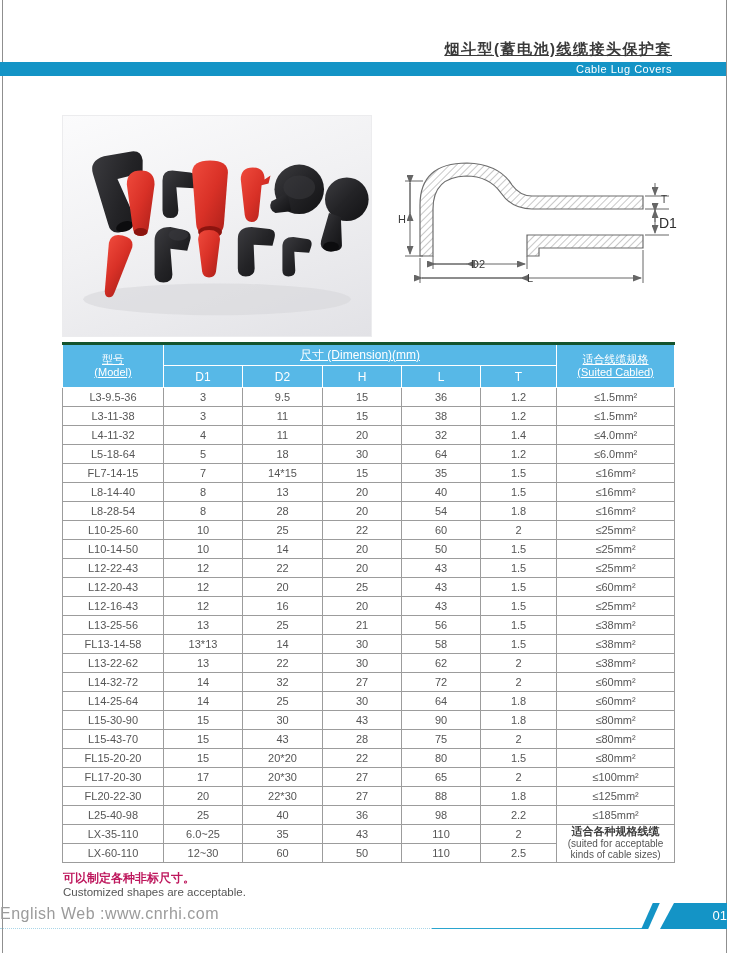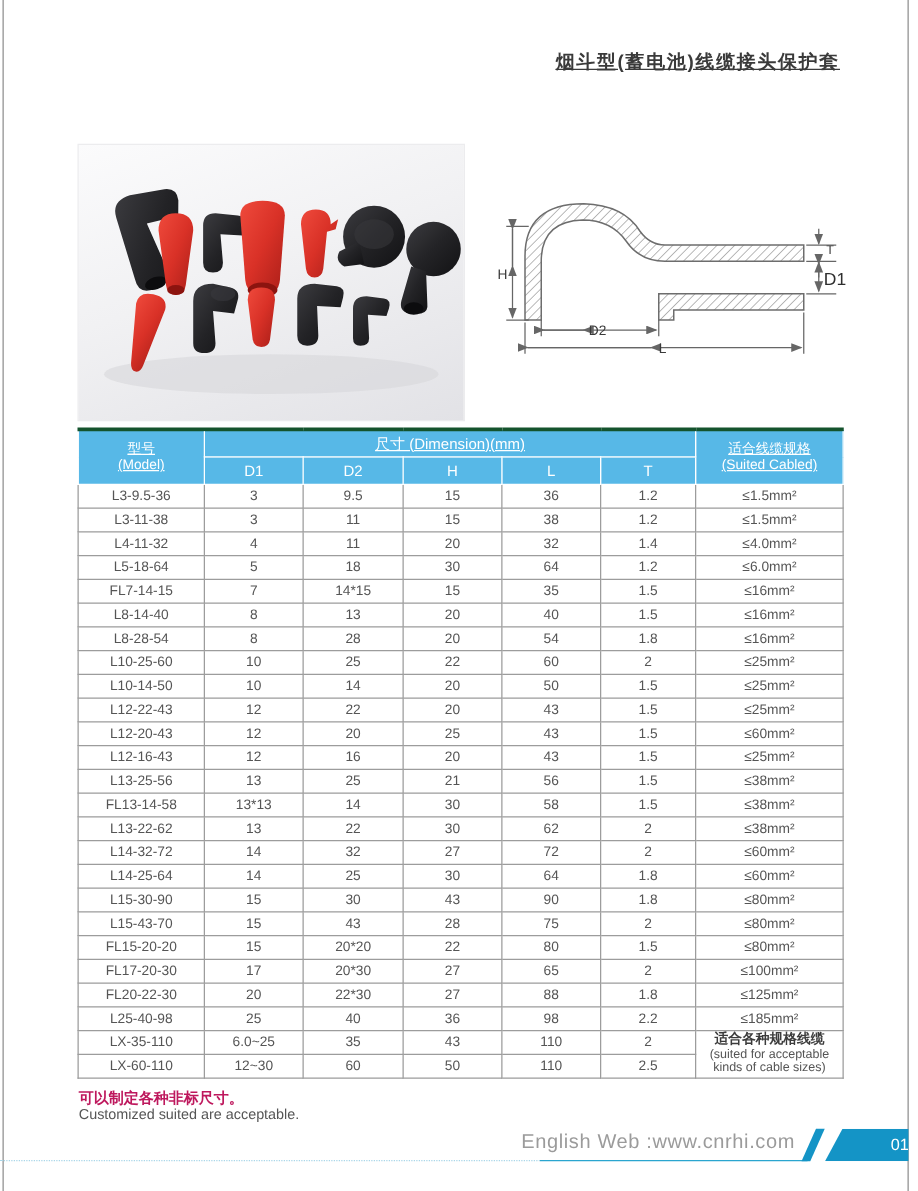--- a/index.html
+++ b/index.html
@@ -61,21 +61,21 @@
 
   
   .notes { position:absolute; left:63px; top:871px; }
   .note-cn { font-size:12px; color:#be185d; font-weight:bold; line-height:14px; }
   .note-en { font-size:11.5px; color:#555; line-height:14px; }
 
   
   .foot-dotted { position:absolute; left:0; top:928px; width:432px; border-top:1px dotted #a9d6e8; }
   .foot-solid  { position:absolute; left:432px; top:928px; width:214px; height:1px; background:#2aa5cf; }
   .foot-web {
-    position:absolute; top:905px; left:0; width:636px; text-align:right;
+    position:absolute; top:905px; left:0; width:636px; 
     font-size:16px; color:#9b9b9b; letter-spacing:0.5px;
   }
   .foot-slash {
     position:absolute; left:647px; top:903px; width:7px; height:26px;
     background:#1494c6; transform:skewX(-24deg);
   }
   .foot-banner {
     position:absolute; left:660px; top:903px; width:67px; height:26px;
     background:#1494c6; clip-path:polygon(14px 0, 100% 0, 100% 100%, 0 100%);
     color:#fff; font-size:13px; text-align:right; line-height:26px;
@@ -83,20 +83,23 @@
 </style>
 </head>
 <body>
 
 <div class="page">
 
   <div class="margin-line left"></div>
   <div class="margin-line right"></div>
 
   <div class="title-cn">烟斗型(蓄电池)线缆接头保护套</div>
+  <div class="cyan-bar">
+    <span class="bar-text">Cable Lug Covers</span>
+  </div>
 
   <div class="photo">
     <svg viewBox="0 0 310 222">
       <defs>
         <linearGradient id="blk" x1="0" y1="0" x2="1" y2="1">
           <stop offset="0" stop-color="#3c3c40"></stop>
             <stop offset="0.5" stop-color="#232326"></stop>
             <stop offset="1" stop-color="#121214"></stop>
         </linearGradient>
         <linearGradient id="red" x1="0" y1="0" x2="1" y2="1">
@@ -457,21 +460,21 @@
           <td>60</td>
           <td>50</td>
           <td>110</td>
           <td>2.5</td>
         </tr>
       </tbody>
   </table>
 
   <div class="notes">
     <div class="note-cn">可以制定各种非标尺寸。</div>
-    <div class="note-en">Customized suited are acceptable.</div>
+    <div class="note-en">Customized shapes are acceptable.</div>
   </div>
 
   <div class="foot-dotted"></div>
   <div class="foot-solid"></div>
   <div class="foot-web">English Web :www.cnrhi.com</div>
   <div class="foot-slash"></div>
   <div class="foot-banner">01</div>
 
 </div>
 

